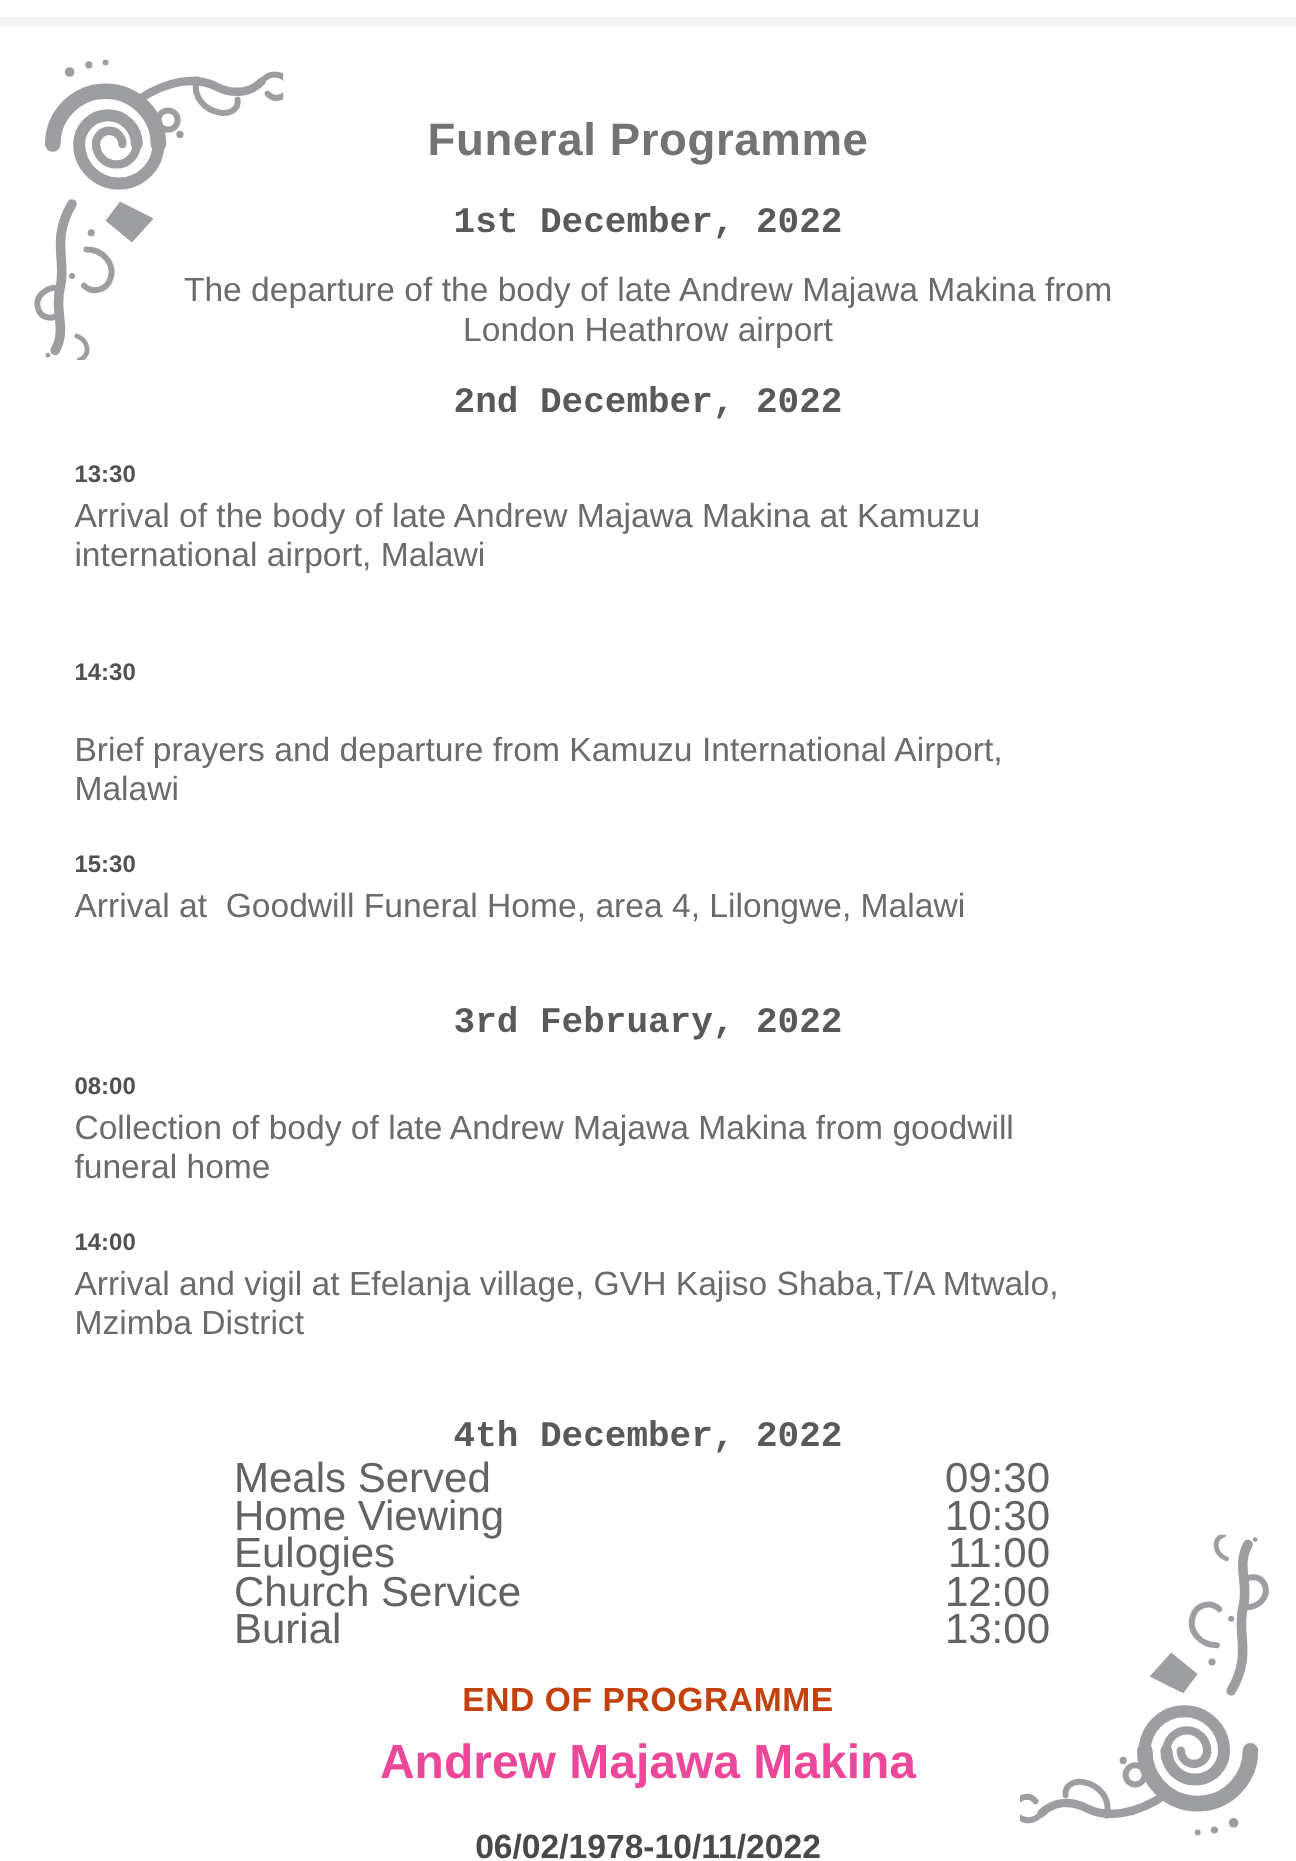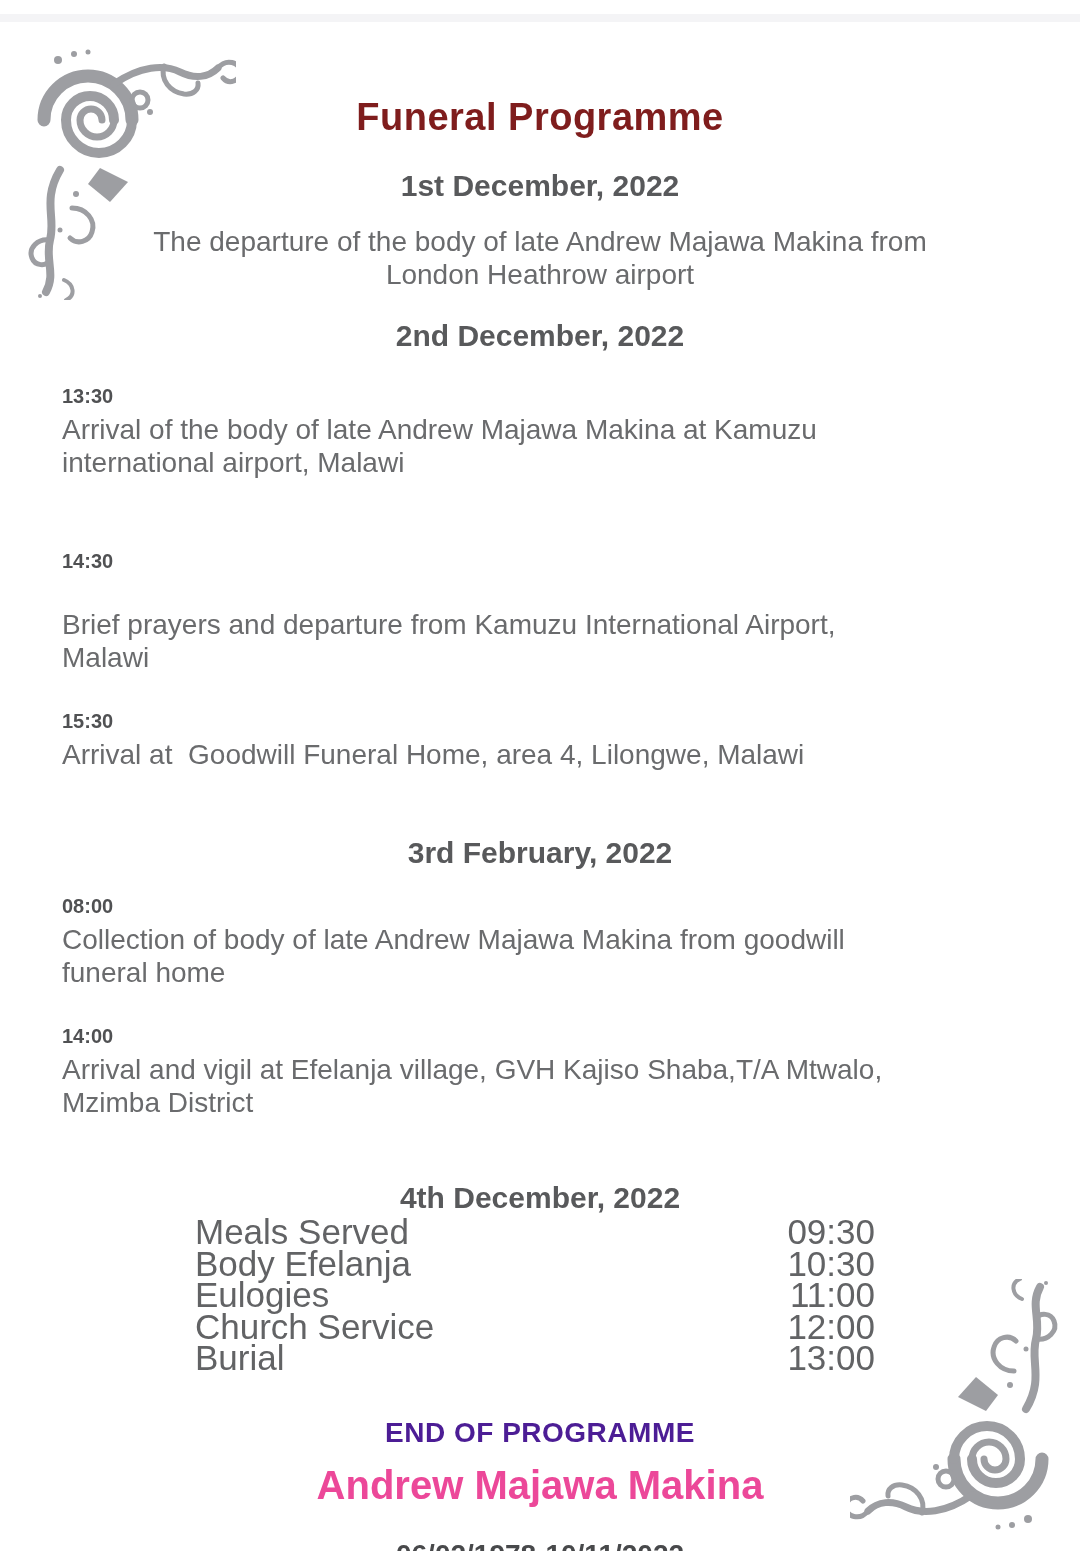--- a/index.html
+++ b/index.html
@@ -34,29 +34,30 @@
     padding: 94px 62px 0 62px;
     z-index: 1;
   }
 
   .title {
     text-align: center;
     font-size: 38px;
     line-height: 46px;
     font-weight: 700;
     letter-spacing: 0.5px;
-    color: #7f1d1d;
+    color: #737373;
   }
 
   .day-heading {
     text-align: center;
     font-size: 30px;
     line-height: 36px;
     font-weight: 700;
     color: #58595b;
+    font-family: Liberation Mono, monospace;
   }
   .d1 { margin-top: 28px; }
   .d2 { margin-top: 27px; }
   .d3 { margin-top: 64px; }
   .d4 { margin-top: 61px; }
 
   .para {
     font-size: 28px;
     line-height: 33px;
     color: #6a6b6d;
@@ -90,27 +91,27 @@
   .schedule-row {
     display: flex;
     justify-content: space-between;
     font-size: 35px;
     line-height: 31.5px;
     color: #626365;
   }
   .schedule-row .slot-time { text-align: right; }
 
   .end-text {
-    margin-top: 42px;
+    margin-top: 26px;
     text-align: center;
     font-size: 28px;
     line-height: 34px;
     font-weight: 700;
     letter-spacing: 0.5px;
-    color: #4c1d95;
+    color: #c2410c;
   }
 
   .deceased-name {
     margin-top: 10px;
     text-align: center;
     font-size: 40px;
     line-height: 50px;
     font-weight: 700;
     color: #ec4899;
   }
@@ -203,21 +204,21 @@
     </div>
 
     <h2 class="day-heading d4">4th December, 2022</h2>
 
     <div class="schedule">
       <div class="schedule-row">
         <span class="slot-label">Meals Served</span>
         <span class="slot-time">09:30</span>
       </div>
       <div class="schedule-row">
-        <span class="slot-label">Body Efelanja</span>
+        <span class="slot-label">Home Viewing</span>
         <span class="slot-time">10:30</span>
       </div>
       <div class="schedule-row">
         <span class="slot-label">Eulogies</span>
         <span class="slot-time">11:00</span>
       </div>
       <div class="schedule-row">
         <span class="slot-label">Church Service</span>
         <span class="slot-time">12:00</span>
       </div>

